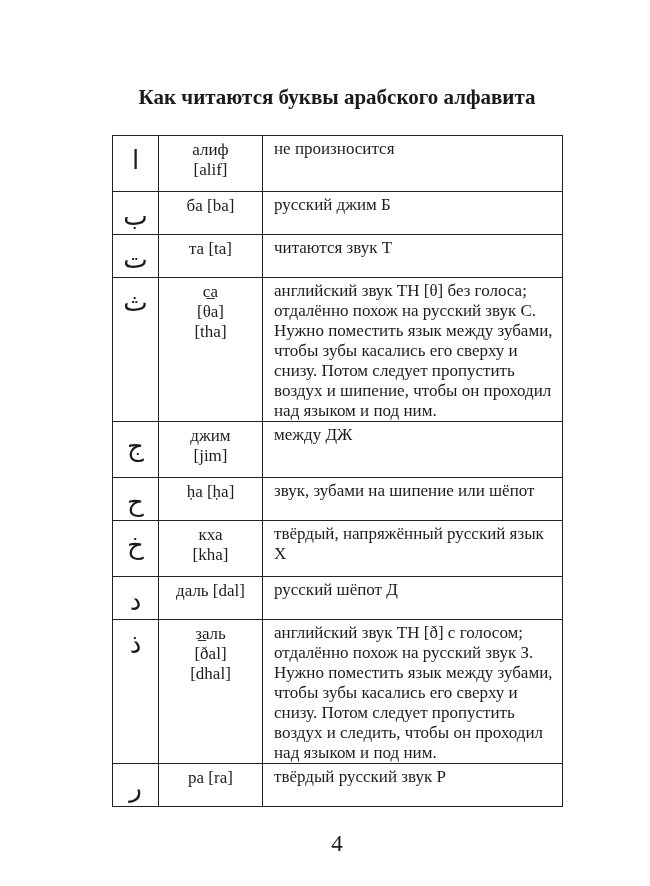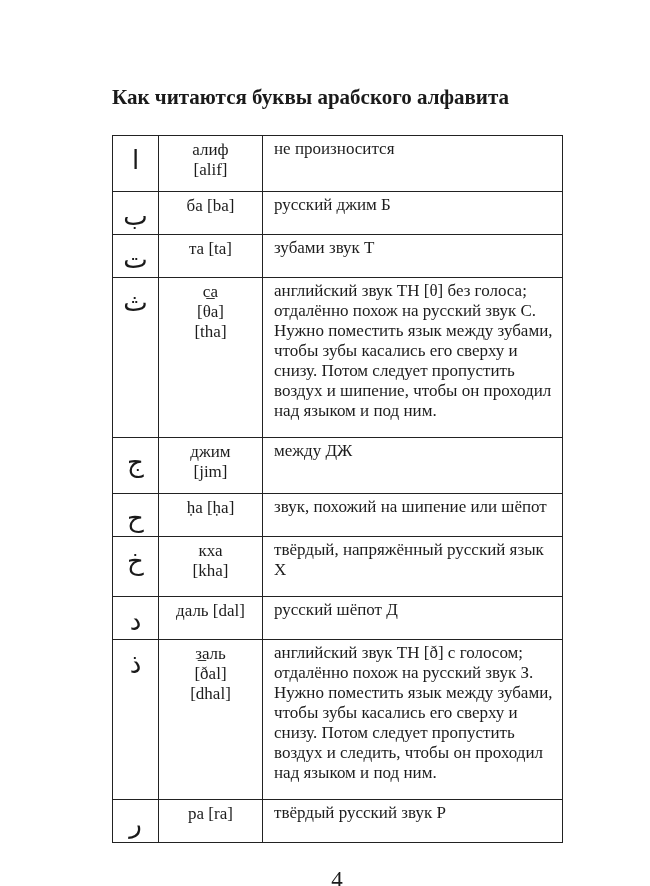--- a/index.html
+++ b/index.html
@@ -20,21 +20,21 @@
     position: absolute;
     left: 112px;
     top: 84px;
     width: 450px;
   }
   .title {
     margin: 0;
     font-size: 21px;
     line-height: 26px;
     font-weight: bold;
-    text-align: left;
+    text-align: center;
     white-space: nowrap;
     color: #1a1a1a;
   }
   table.alphabet {
     border-collapse: collapse;
     table-layout: fixed;
     width: 450px;
     margin-top: 25px;
   }
   col.col-letter { width: 46px; }
@@ -58,21 +58,21 @@
   td.c-name {
     text-align: center;
     vertical-align: top;
     padding: 4px 2px 11px 2px;
     font-size: 17px;
     line-height: 20px;
   }
   td.c-desc {
     text-align: left;
     vertical-align: top;
-    padding: 3px 6px 16px 11px;
+    padding: 3px 6px 0 11px;
     font-size: 17px;
     line-height: 20px;
   }
   .name-line { min-height: 0; }
   .name-line:empty { display: none; }
   .page-num {
     margin-top: 24px;
     text-align: center;
     font-size: 23px;
     color: #1a1a1a;
@@ -109,21 +109,21 @@
     </td>
     <td class="c-desc">русский джим Б</td>
   </tr>
 
   <tr>
     <td class="c-letter">ت</td>
     <td class="c-name">
       <div class="name-line">та [ta]</div>
 
     </td>
-    <td class="c-desc">зубами звук Т</td>
+    <td class="c-desc">читаются звук Т</td>
   </tr>
 
   <tr>
     <td class="c-letter">ث</td>
     <td class="c-name">
       <div class="name-line">с̲а</div>
       <div class="name-line">[θa]</div>
       <div class="name-line">[tha]</div>
     </td>
     <td class="c-desc">английский звук TH [θ] без голоса; отдалённо похож на русский звук С. Нужно поместить язык между зубами, чтобы зубы касались его сверху и снизу. Потом следует пропустить воздух и шипение, чтобы он проходил над языком и под ним.</td>
@@ -138,21 +138,21 @@
     </td>
     <td class="c-desc">между ДЖ</td>
   </tr>
 
   <tr>
     <td class="c-letter">ح</td>
     <td class="c-name">
       <div class="name-line">ḥa [ḥa]</div>
 
     </td>
-    <td class="c-desc">звук, похожий на шипение или шёпот</td>
+    <td class="c-desc">звук, зубами на шипение или шёпот</td>
   </tr>
 
   <tr>
     <td class="c-letter">خ</td>
     <td class="c-name">
       <div class="name-line">кха</div>
       <div class="name-line">[kha]</div>
 
     </td>
     <td class="c-desc">твёрдый, напряжённый русский язык Х</td>

